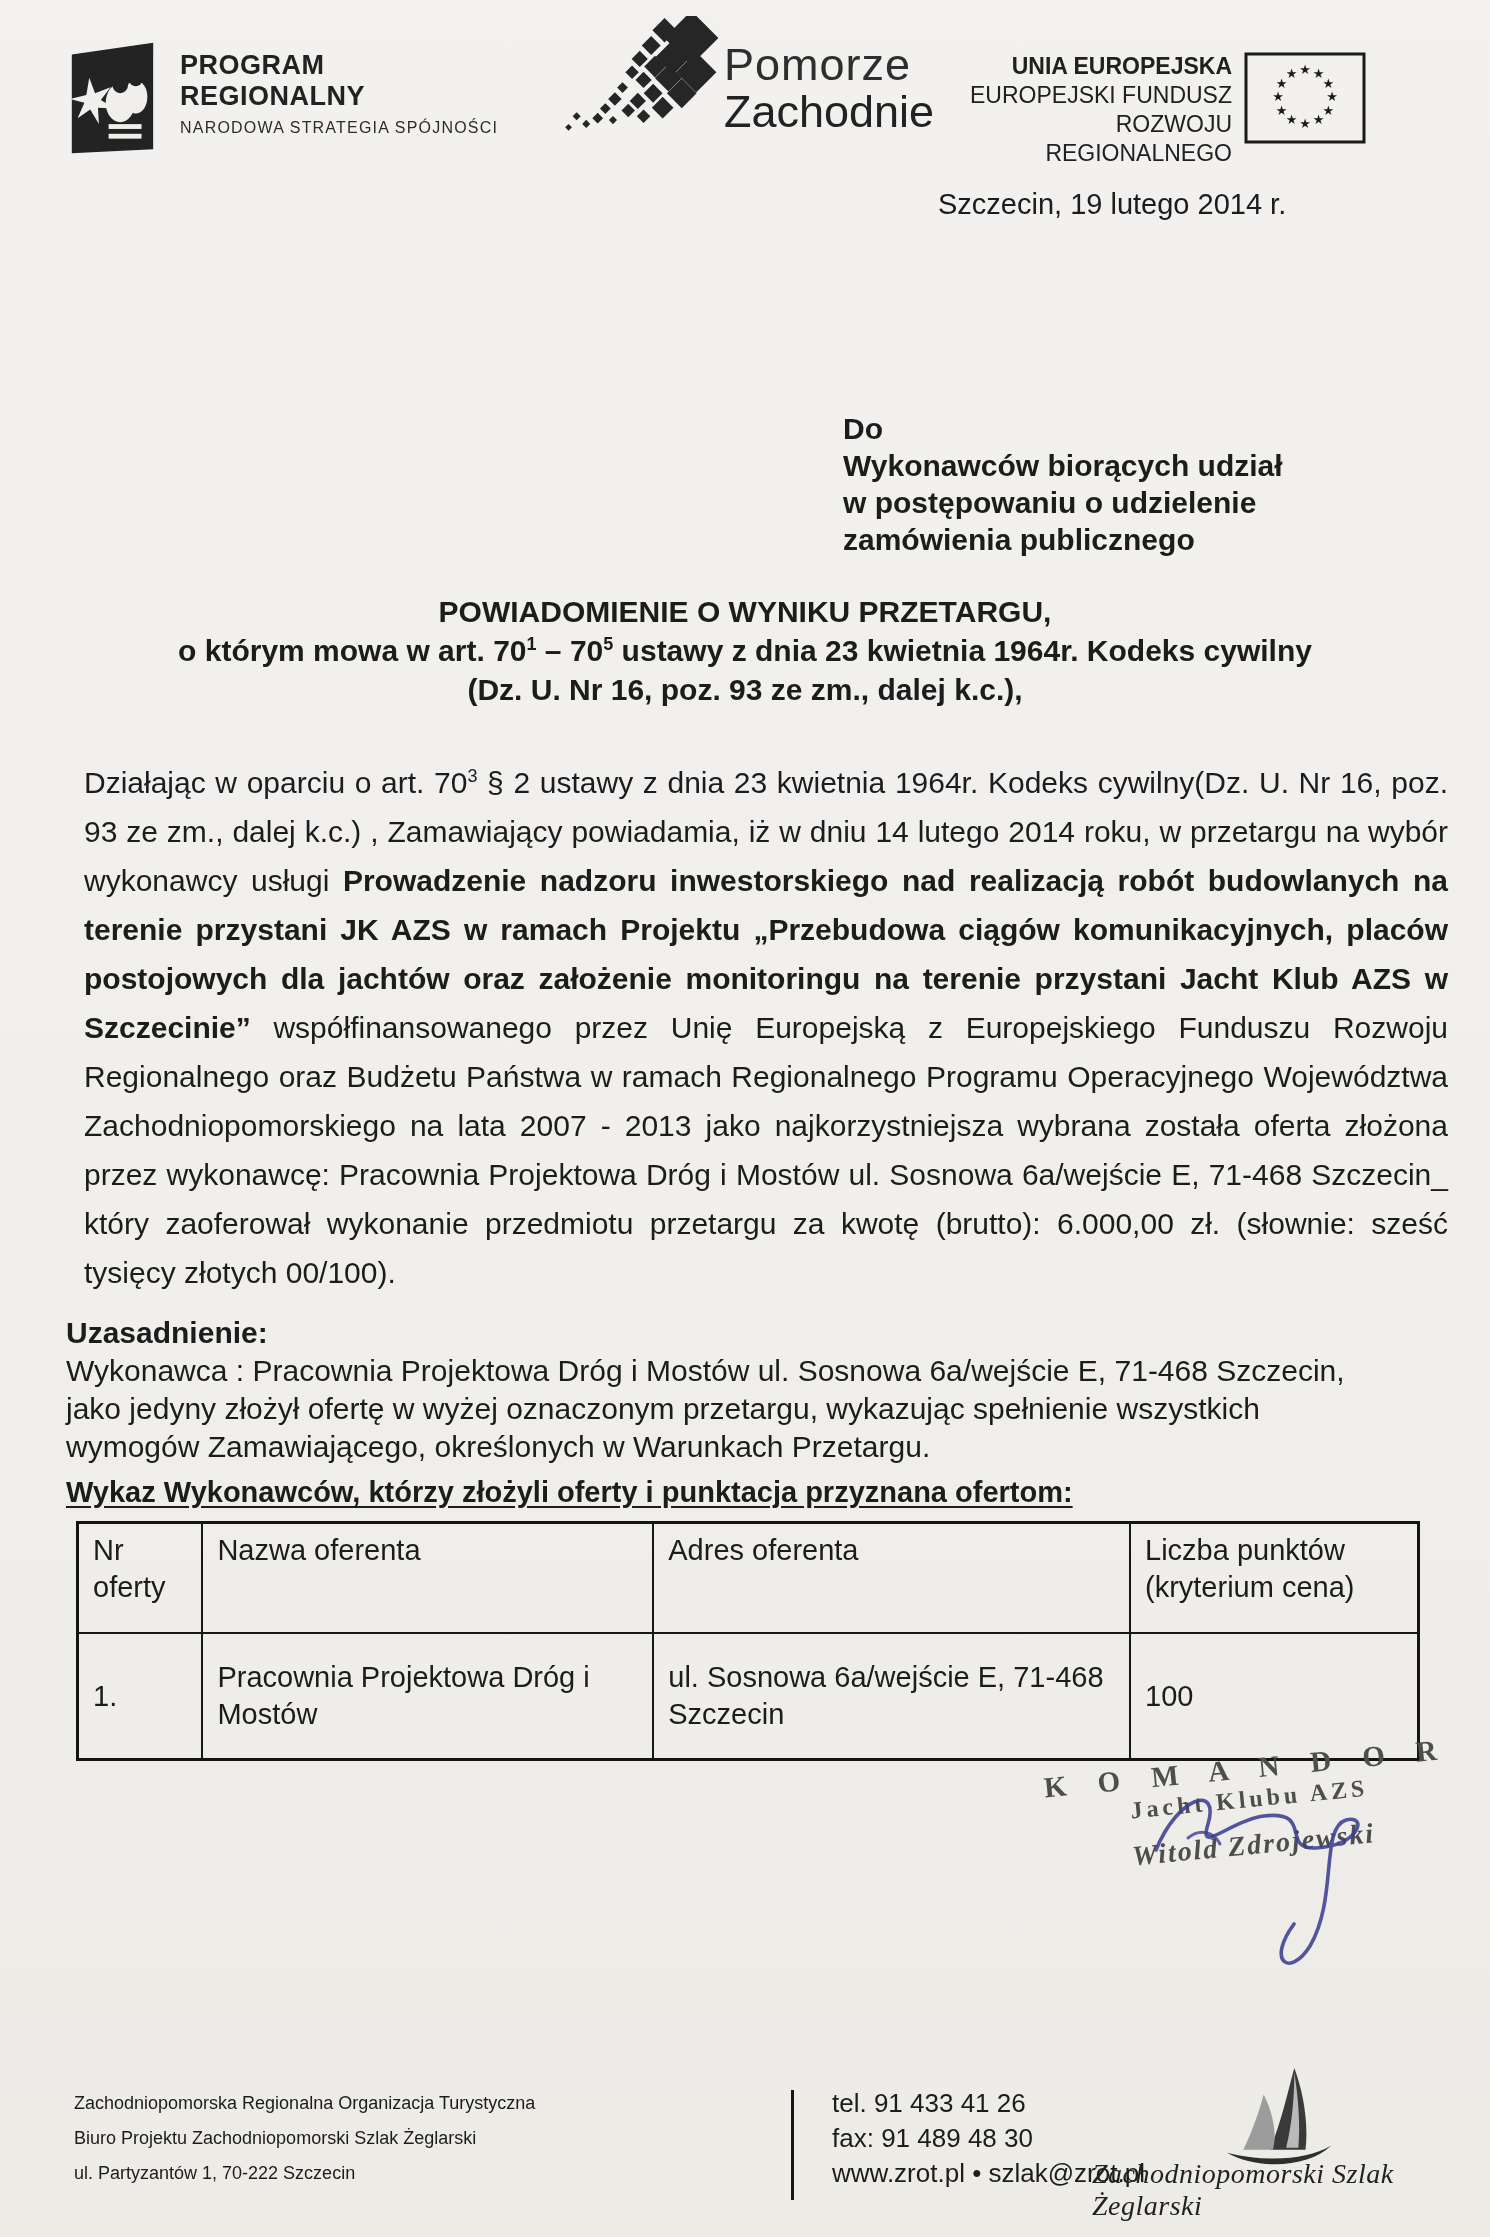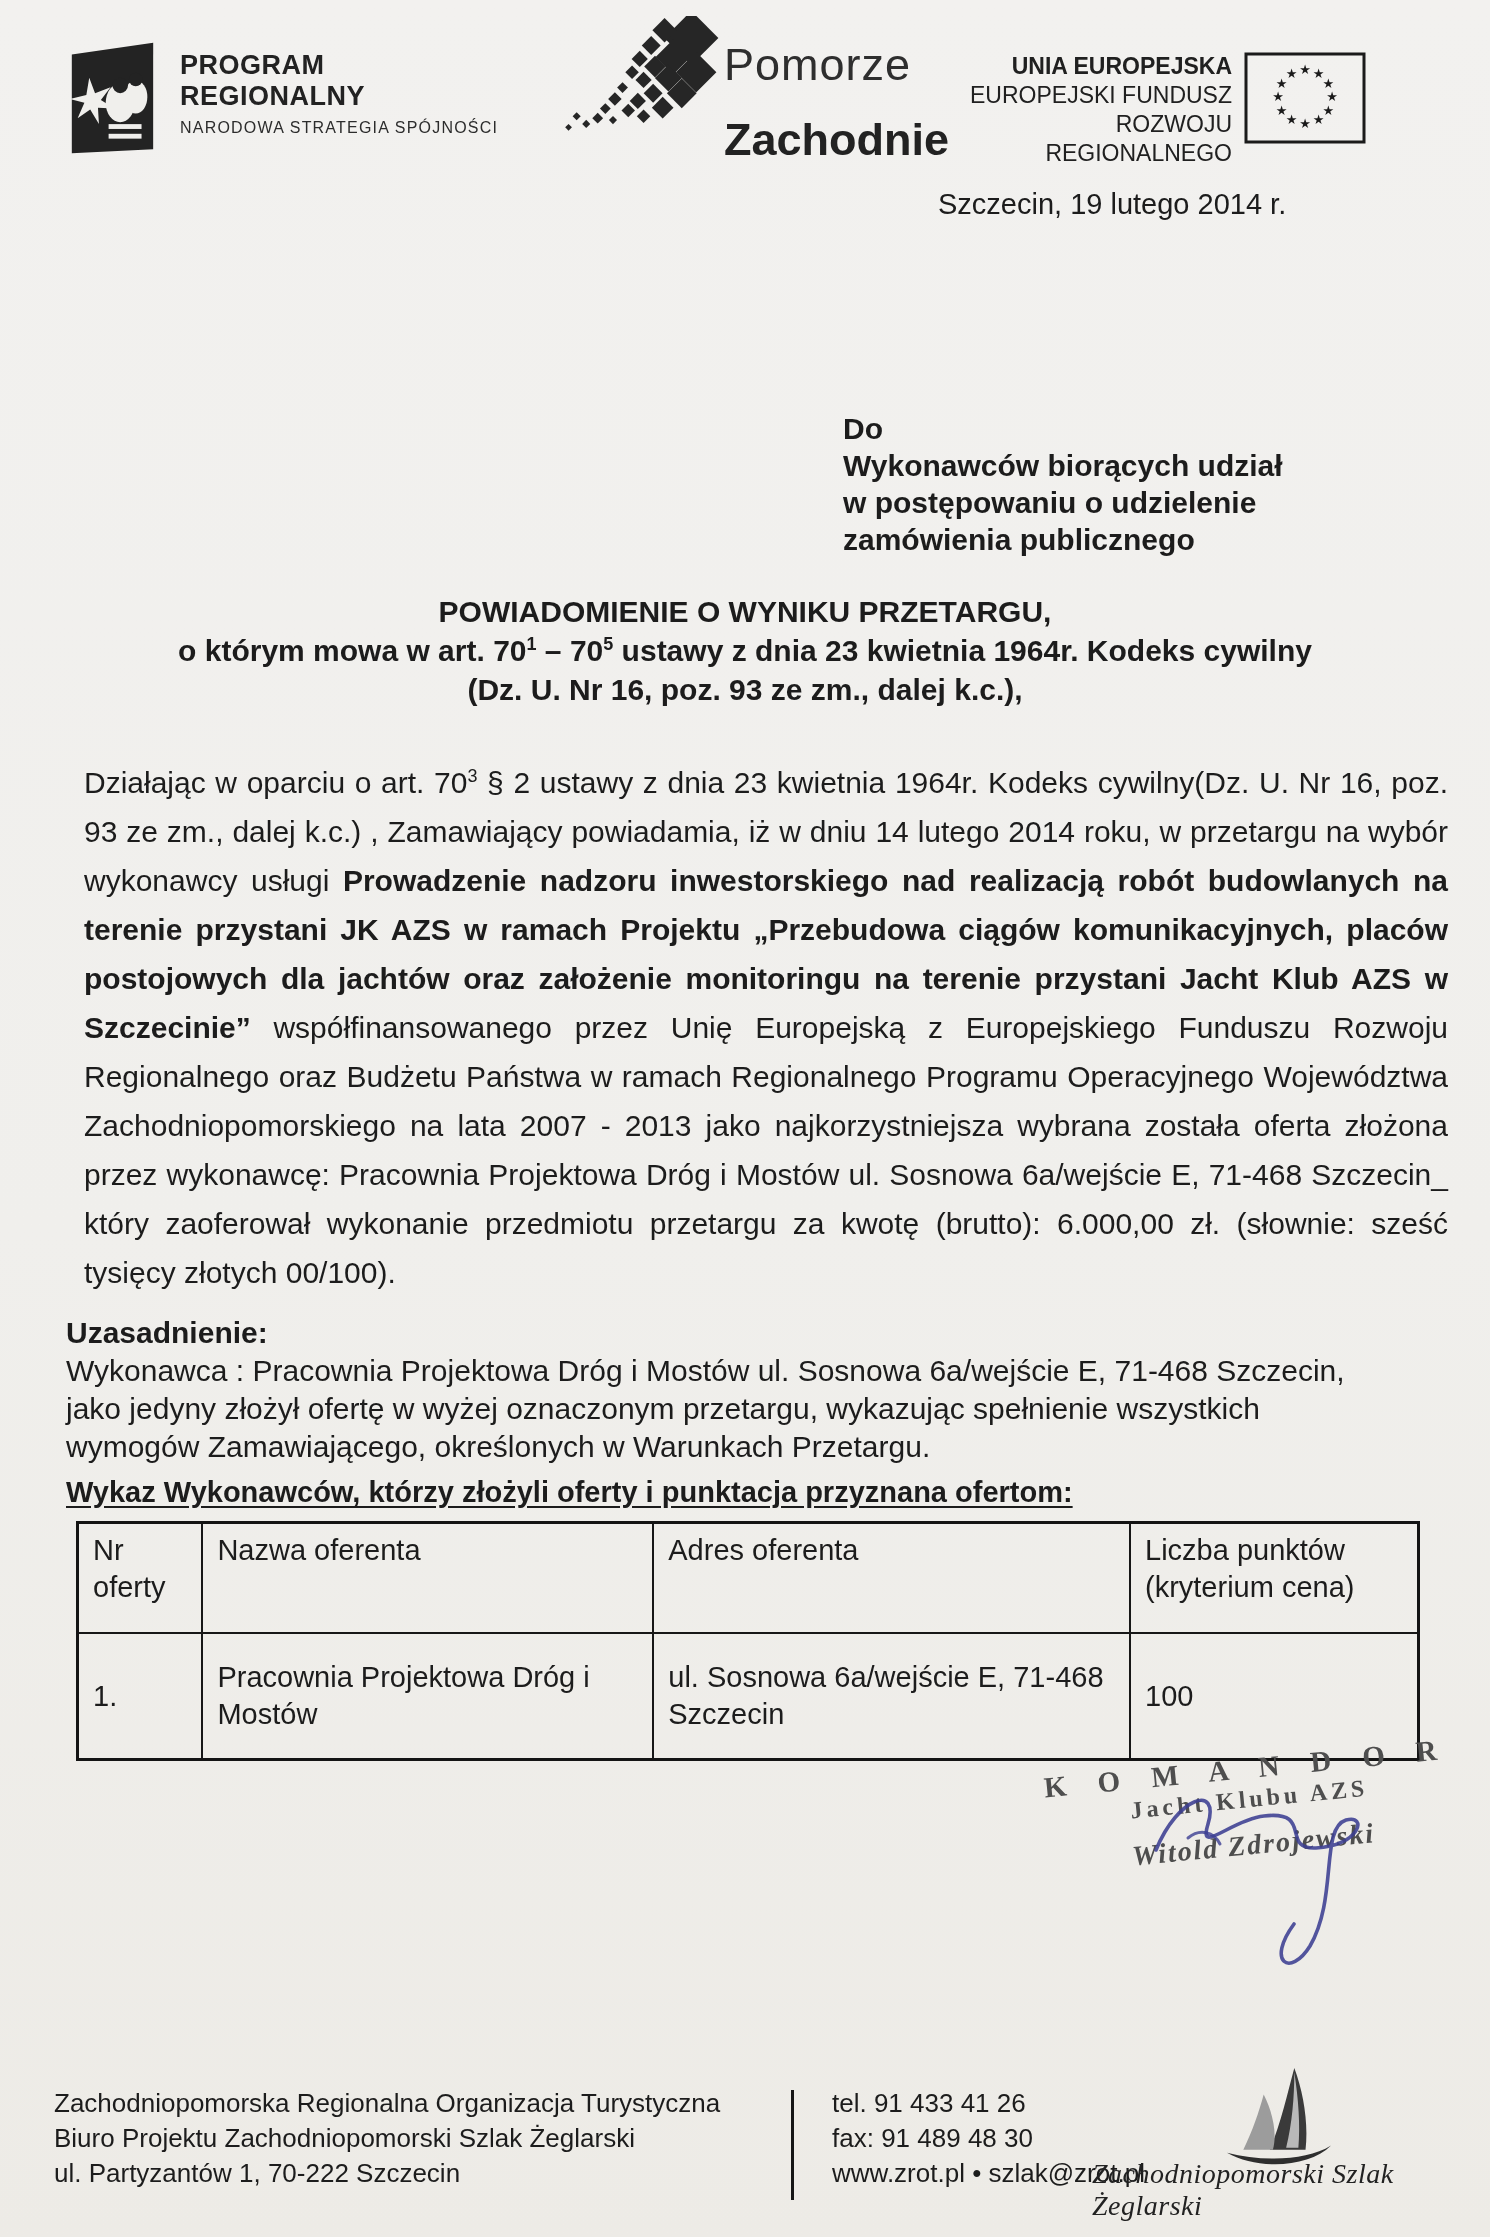--- a/index.html
+++ b/index.html
@@ -9,21 +9,21 @@
     font-family:"Liberation Sans",sans-serif;color:#1c1c1c;
   }
   
   .logo-left{position:absolute;left:66px;top:38px;display:flex;gap:22px;}
   .logo-left .txt{margin-top:12px;}
   .pr-line{font-size:27px;font-weight:bold;letter-spacing:.5px;line-height:31px;color:#222;}
   .pr-sub{font-size:16px;letter-spacing:1.2px;margin-top:7px;color:#2c2c2c;}
   .logo-center{position:absolute;left:548px;top:16px;display:flex;}
   .logo-center .txt{margin-left:4px;margin-top:26px;}
   .pz-l1{font-size:45px;font-weight:400;color:#2e2e2e;line-height:46px;letter-spacing:1px;}
-  .pz-l2{font-size:45px;font-weight:bold;color:#222;line-height:47px;margin-top:28px;}
+  .pz-l2{font-size:45px;font-weight:normal;color:#222;line-height:47px;}
   .logo-right{position:absolute;left:936px;top:52px;display:flex;gap:12px;align-items:flex-start;}
   .eu-txt{width:296px;text-align:right;color:#202020;}
   .eu-l1{font-size:23px;font-weight:bold;line-height:29px;}
   .eu-l2{font-size:23px;line-height:29px;}
   
   .sender{position:absolute;left:66px;top:182px;font-size:29px;line-height:37px;}
   .dateline{position:absolute;left:938px;top:188px;font-size:29px;}
   
   .recipient{position:absolute;left:843px;top:410px;font-size:30px;font-weight:bold;line-height:37px;}
   
@@ -46,21 +46,21 @@
   table.offers th{vertical-align:top;white-space:pre-line;height:92px;}
   table.offers td{vertical-align:middle;height:108px;}
   
   .stamp{position:absolute;left:1030px;top:1752px;width:440px;text-align:center;
          transform:rotate(-5.5deg);color:#4e4e4e;font-family:"Liberation Serif",serif;}
   .stamp .s1{font-size:29px;letter-spacing:12px;font-weight:bold;}
   .stamp .s2{font-size:24px;letter-spacing:4px;font-weight:bold;margin-top:1px;}
   .stamp .s3{font-size:28px;font-style:italic;font-weight:bold;letter-spacing:2px;margin-top:16px;}
   .signature{position:absolute;left:1128px;top:1758px;width:344px;height:214px;z-index:5;}
   
-  .footer-left{position:absolute;left:54px;top:2086px;font-size:26px;line-height:35px;}
+  .footer-left{position:absolute;left:74px;top:2086px;font-size:18px;line-height:35px;}
   .footer-divider{position:absolute;left:791px;top:2090px;width:3px;height:110px;background:#161616;}
   .footer-mid{position:absolute;left:832px;top:2086px;font-size:26px;line-height:35px;}
   .footer-sail{position:absolute;left:1222px;top:2064px;}
   .footer-brand{position:absolute;left:1092px;top:2158px;font-size:28px;font-style:italic;
                 font-family:Liberation Serif, serif;color:#222;letter-spacing:.5px;}
 </style>
 </head>
 <body>
 
 <div class="page">

